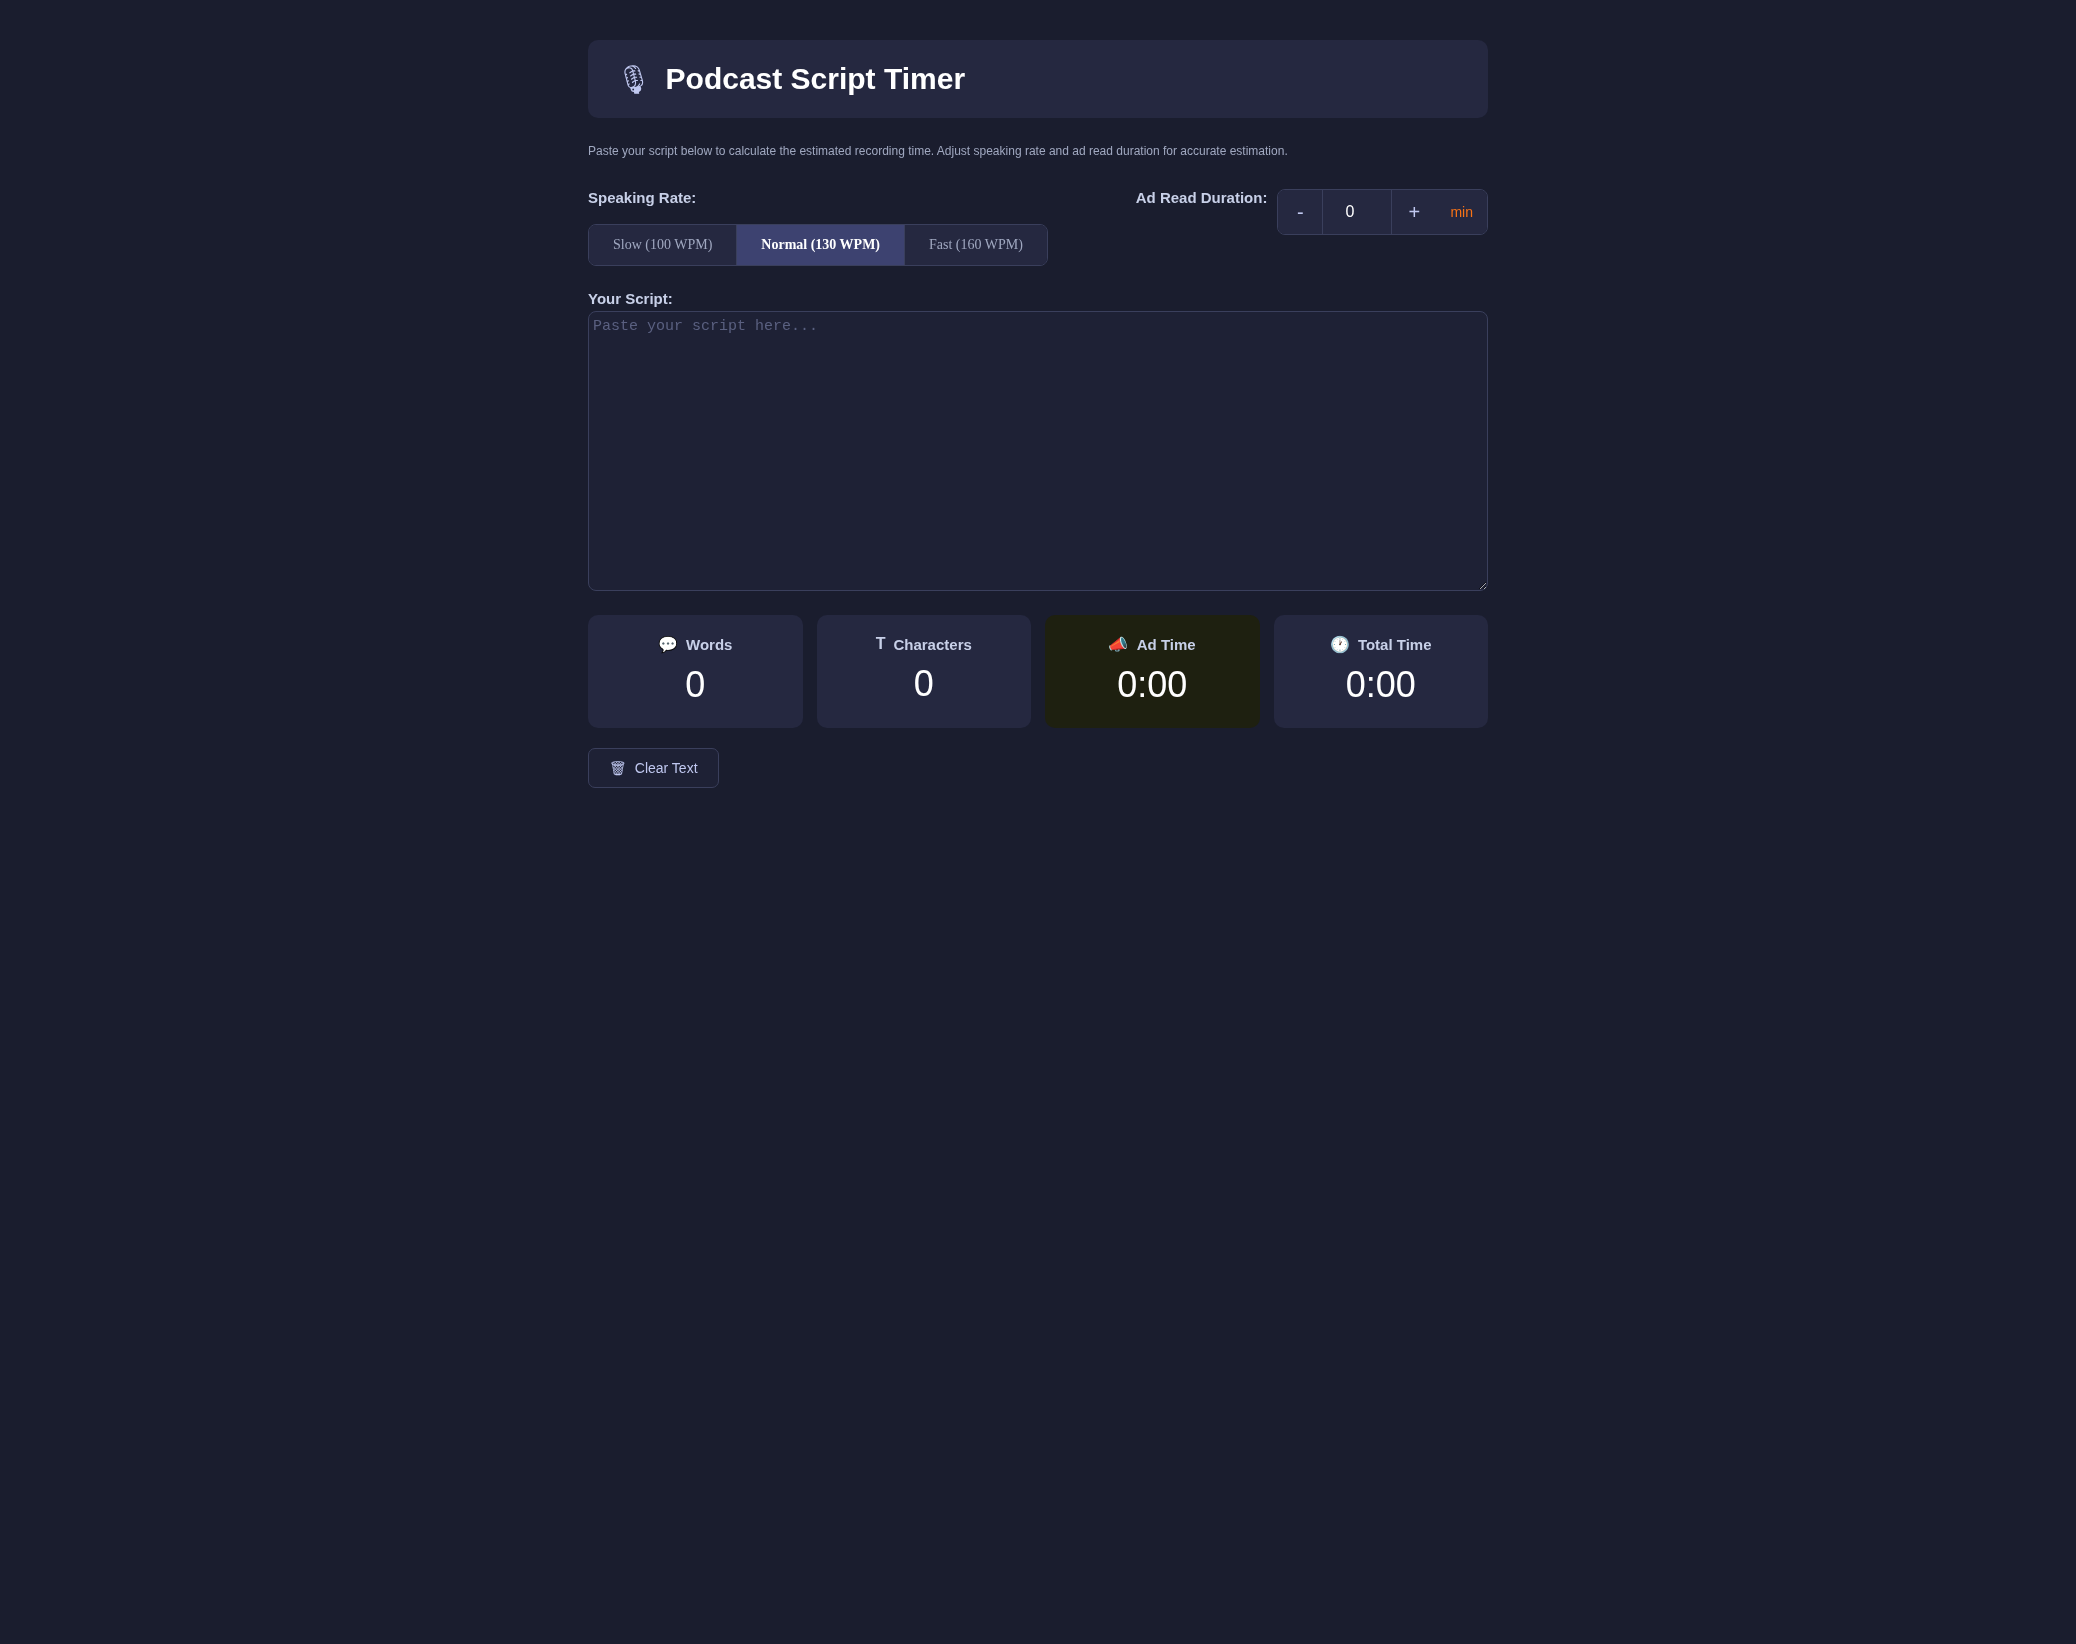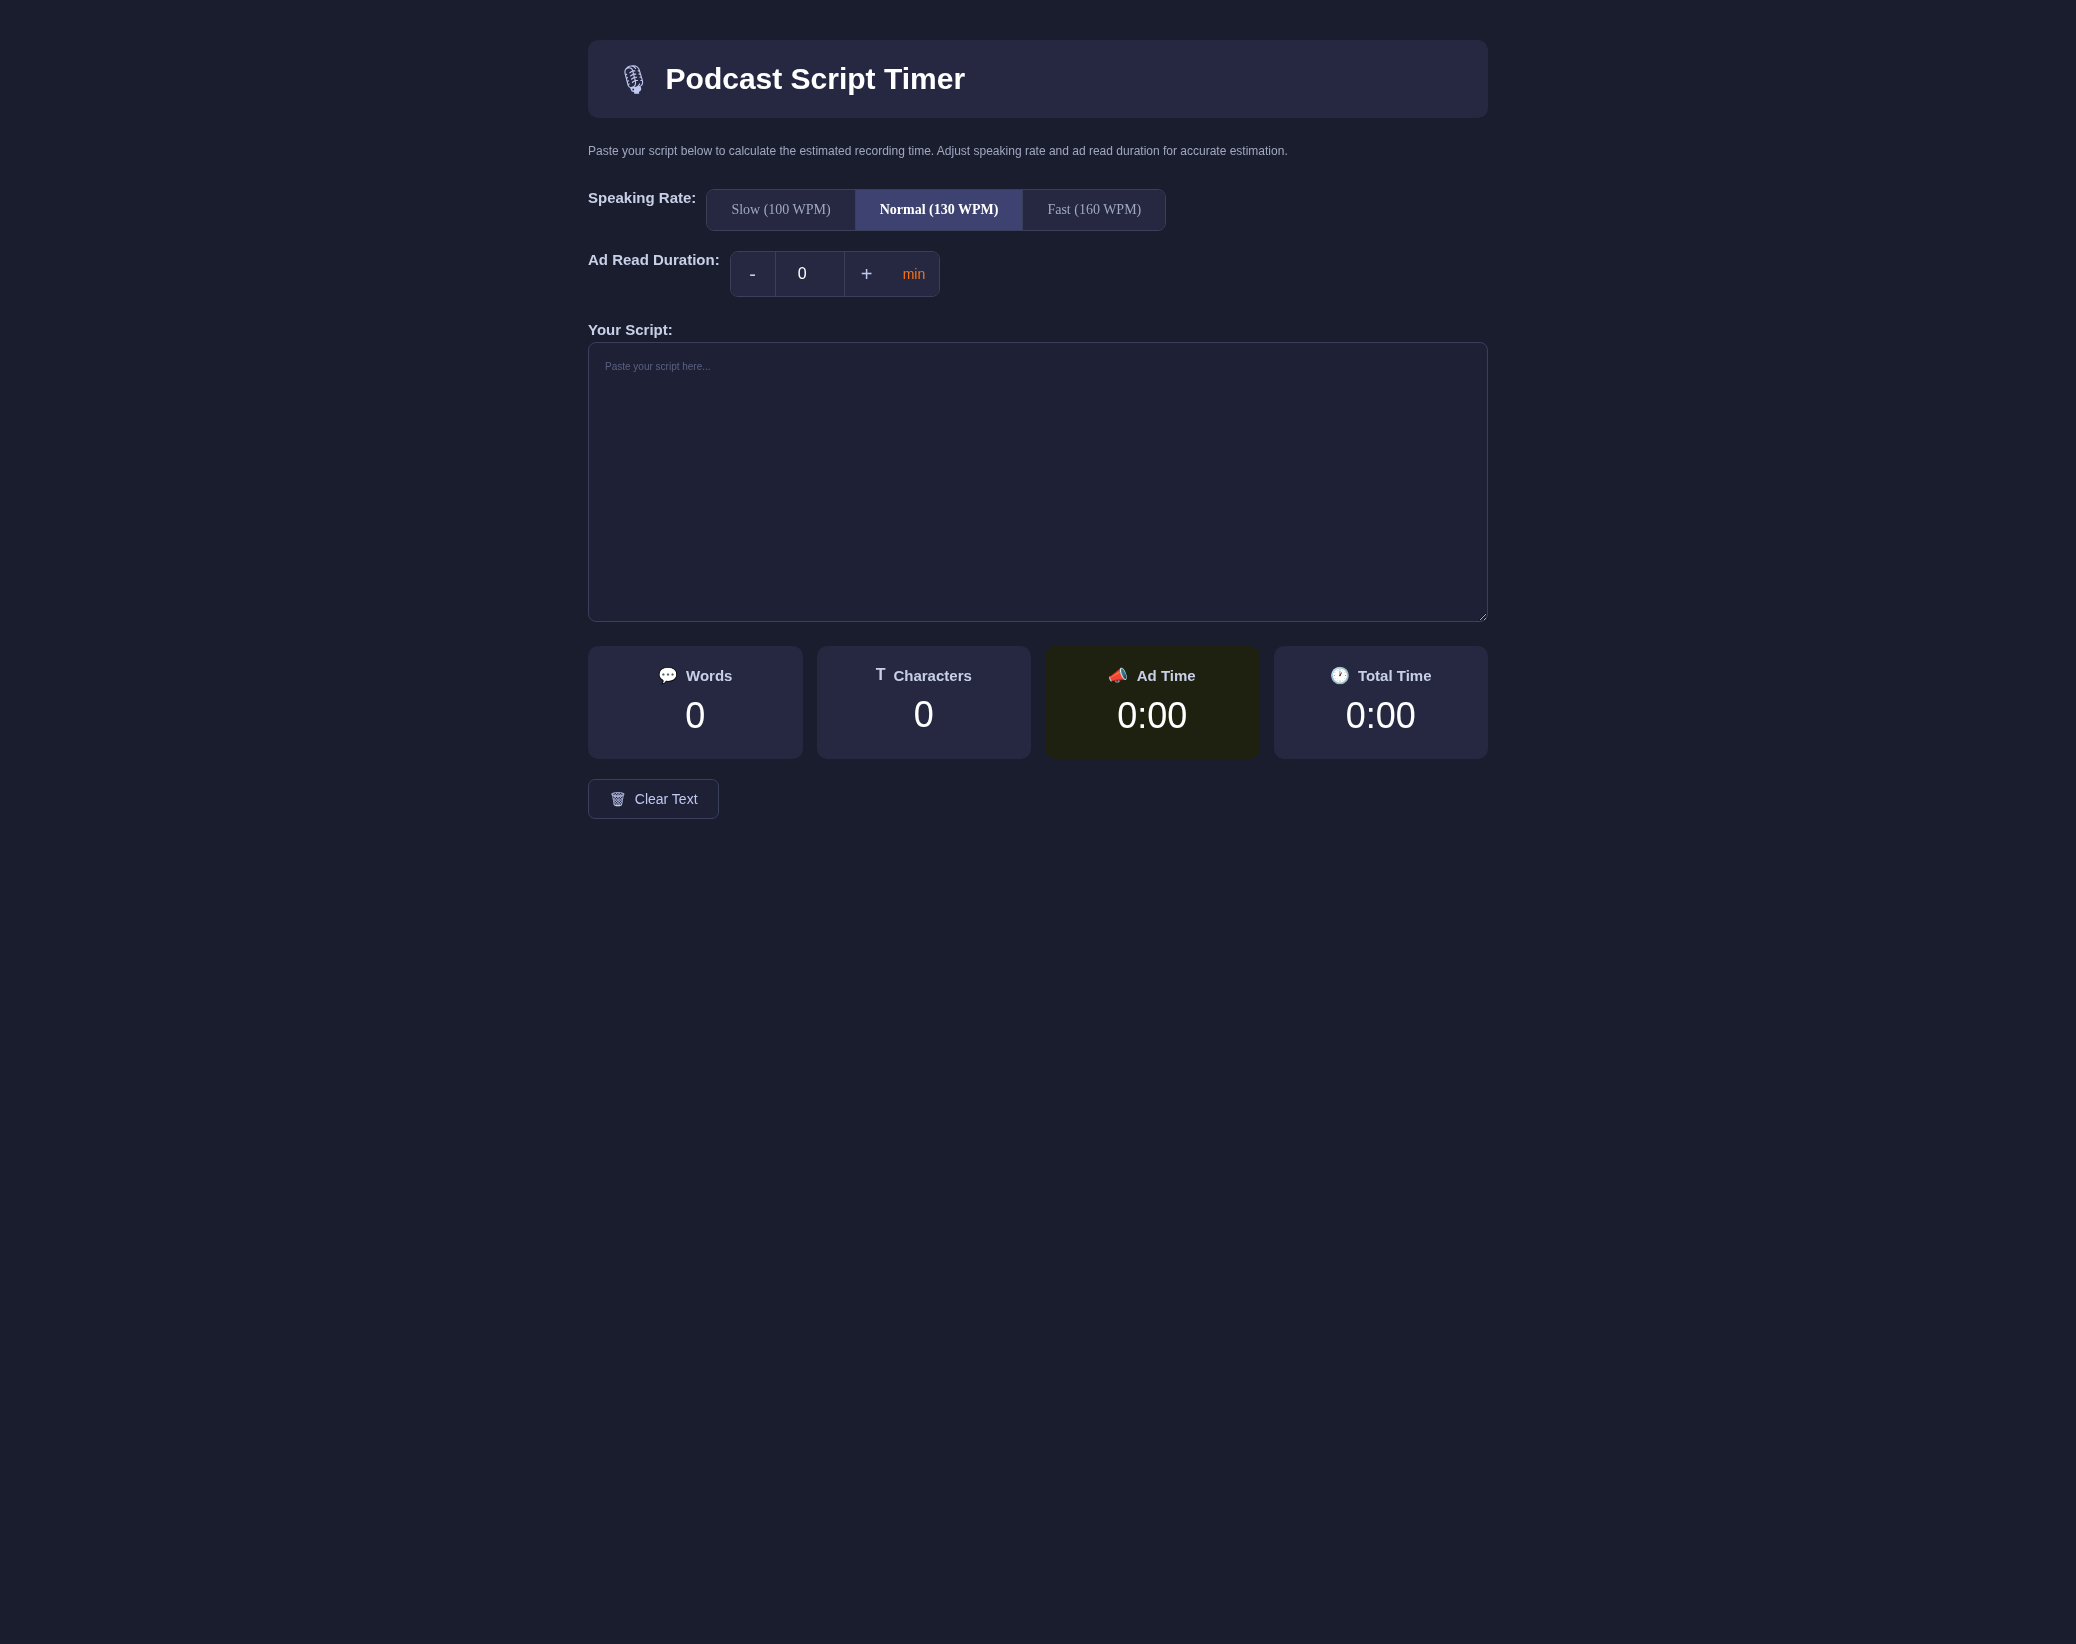--- a/index.html
+++ b/index.html
@@ -44,22 +44,22 @@
     .controls-row {
       display: flex;
       align-items: flex-start;
       justify-content: space-between;
       margin-bottom: 24px;
       gap: 20px;
       flex-wrap: wrap;
     }
     .control-group {
       display: flex;
-      flex-direction: row;
-      gap: 10px;
+      flex-direction: column;
+      gap: 18px;
     }
     .control-label {
       font-size: 15px;
       font-weight: 600;
       color: #c8d0e8;
     }
     .speaking-rate-buttons {
       display: flex;
       border: 1px solid #3a3f5c;
       border-radius: 8px;
@@ -137,25 +137,25 @@
       color: #c8d0e8;
       margin-bottom: 4px;
     }
     .script-textarea {
       width: 100%;
       height: 280px;
       background: #1e2135;
       border: 1px solid #3a3f5c;
       border-radius: 8px;
       color: #a0a8c0;
-      font-size: 10px;
-      padding: 16px;
+      font-size: 15px;
+      padding: 4px;
       resize: vertical;
       outline: none;
-      font-family: Liberation Sans, sans-serif;
+      font-family: Liberation Mono, monospace;
       line-height: 1.5;
       transition: border-color 0.15s;
     }
     .script-textarea::placeholder {
       color: #5a6080;
     }
     .stats-row {
       display: grid;
       grid-template-columns: repeat(4, 1fr);
       gap: 14px;

